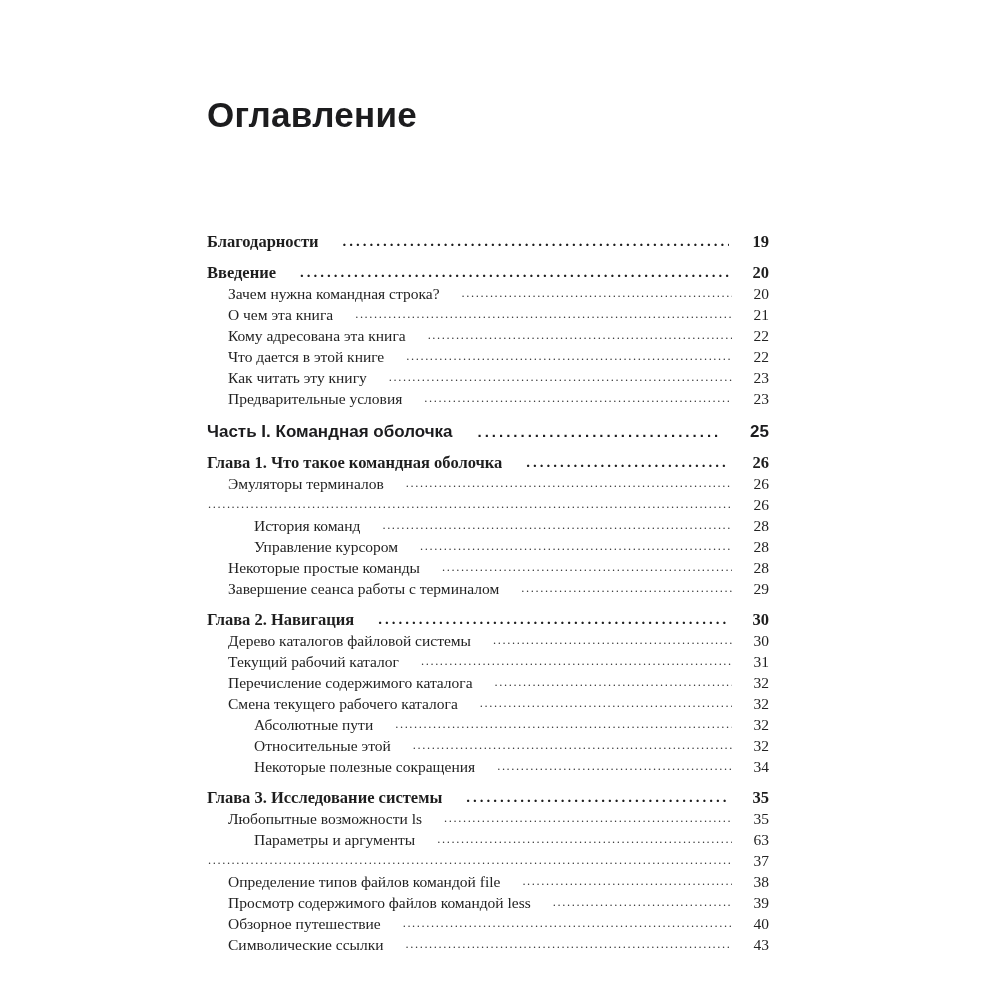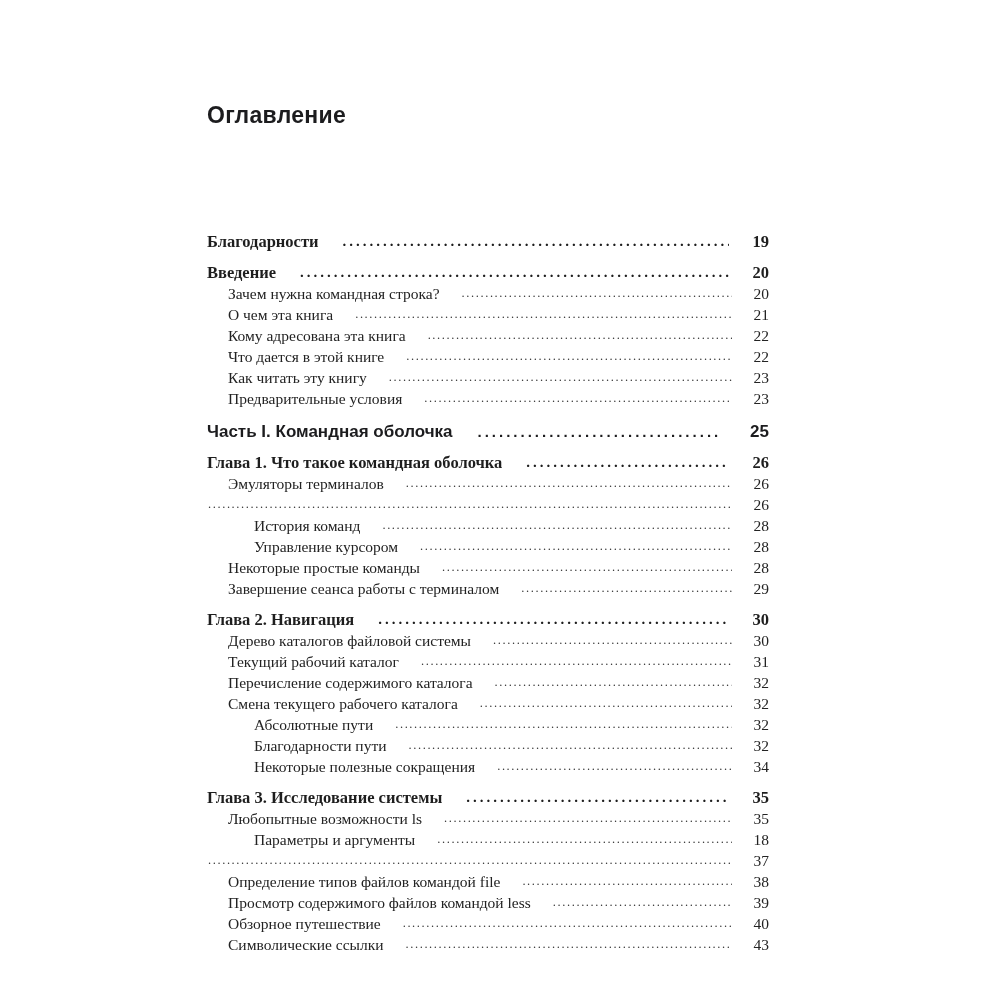--- a/index.html
+++ b/index.html
@@ -19,21 +19,21 @@
   .content {
     position: absolute;
     left: 207px;
     top: 96px;
     width: 562px;
   }
   .doc-title {
     margin: 0;
     font-family: "Liberation Sans", sans-serif;
     font-weight: bold;
-    font-size: 23px;
+    font-size: 35px;
     line-height: 38px;
     letter-spacing: 0.3px;
     color: #1c1c1e;
   }
   .toc {
     margin-top: 97px;
   }
   .row {
     display: flex;
     align-items: center;
@@ -204,21 +204,21 @@
     <span class="label">Смена текущего рабочего каталога</span>
     <span class="dots" aria-hidden="true">....................................................................................................................................................................................................................................................................</span>
     <span class="pg">32</span>
   </div>
         <div class="row subsection">
     <span class="label">Абсолютные пути</span>
     <span class="dots" aria-hidden="true">....................................................................................................................................................................................................................................................................</span>
     <span class="pg">32</span>
   </div>
         <div class="row subsection">
-    <span class="label">Благодарности пути</span>
+    <span class="label">Относительные этой</span>
     <span class="dots" aria-hidden="true">....................................................................................................................................................................................................................................................................</span>
     <span class="pg">32</span>
   </div>
         <div class="row subsection">
     <span class="label">Некоторые полезные сокращения</span>
     <span class="dots" aria-hidden="true">....................................................................................................................................................................................................................................................................</span>
     <span class="pg">34</span>
   </div>
         <div class="row chapter">
     <span class="label">Глава 3. Исследование системы</span>
@@ -226,21 +226,21 @@
     <span class="pg">35</span>
   </div>
         <div class="row section">
     <span class="label">Любопытные возможности ls</span>
     <span class="dots" aria-hidden="true">....................................................................................................................................................................................................................................................................</span>
     <span class="pg">35</span>
   </div>
         <div class="row subsection">
     <span class="label">Параметры и аргументы</span>
     <span class="dots" aria-hidden="true">....................................................................................................................................................................................................................................................................</span>
-    <span class="pg">18</span>
+    <span class="pg">63</span>
   </div>
         <div class="row subsection">
     <span class="dots" aria-hidden="true">....................................................................................................................................................................................................................................................................</span>
     <span class="pg">37</span>
   </div>
         <div class="row section">
     <span class="label">Определение типов файлов командой file</span>
     <span class="dots" aria-hidden="true">....................................................................................................................................................................................................................................................................</span>
     <span class="pg">38</span>
   </div>

